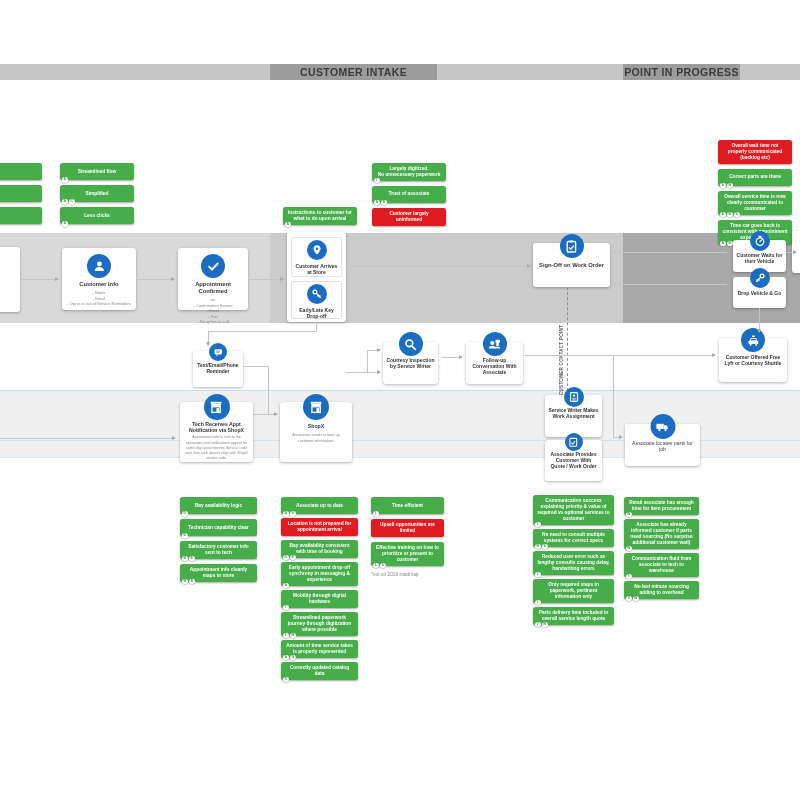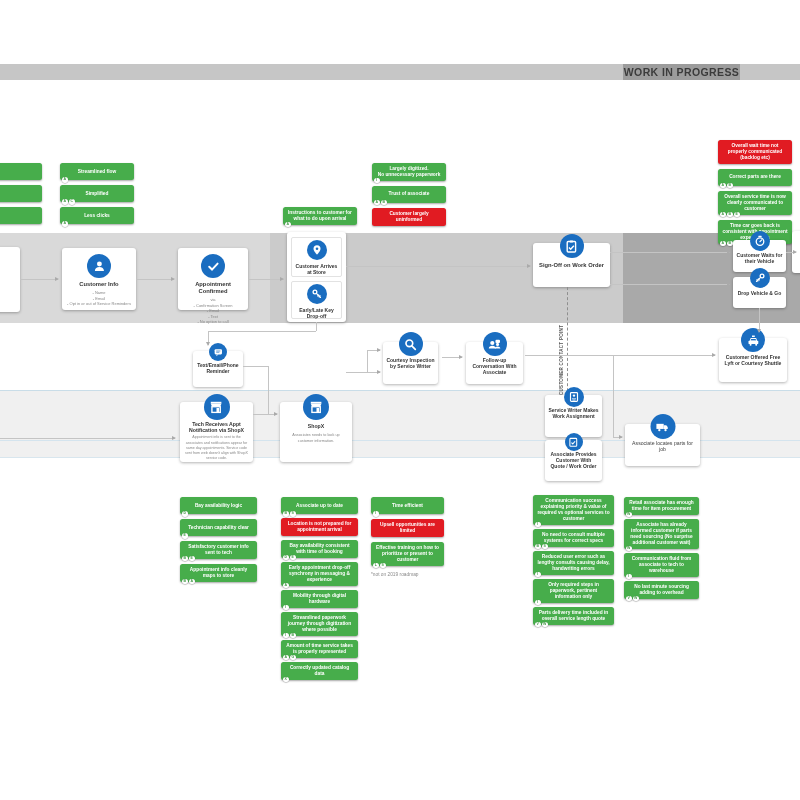--- a/index.html
+++ b/index.html
@@ -42,22 +42,25 @@
   .dashv { position:absolute; width:0; border-left:1px dashed #8f8f8f; }
   .contact-label { position:absolute; font-size:4.5px; font-weight:bold; color:#555; writing-mode:vertical-rl;
                    transform:rotate(180deg); letter-spacing:.3px; }
 </style>
 </head>
 <body>
 
 <div id="board">
 
   <div class="phase-band">
+    <div class="phase-seg" style="left:270px;width:167px;">
+      <span>CUSTOMER INTAKE</span>
+    </div>
     <div class="phase-seg" style="left:623px;width:117px;">
-      <span>WORK IN PROGRESS</span>
+      <span>POINT IN PROGRESS</span>
     </div>
   </div>
 
   <div class="lane" style="left:0;top:233px;width:270px;height:90px;background:#d9d9d9;"></div>
   <div class="lane" style="left:270px;top:233px;width:353px;height:90px;background:#cbcbcb;"></div>
   <div class="lane" style="left:623px;top:233px;width:177px;height:90px;background:#a9a9a9;"></div>
 
   <div class="lane" style="left:0;top:390px;width:800px;height:68px;background:#f0f0f0;border-top:1px solid #c9dde8;border-bottom:1px solid #d8e6ee;"></div>
   <div class="hline" style="left:0;top:440px;width:800px;background:#d4e4ee;"></div>
 

